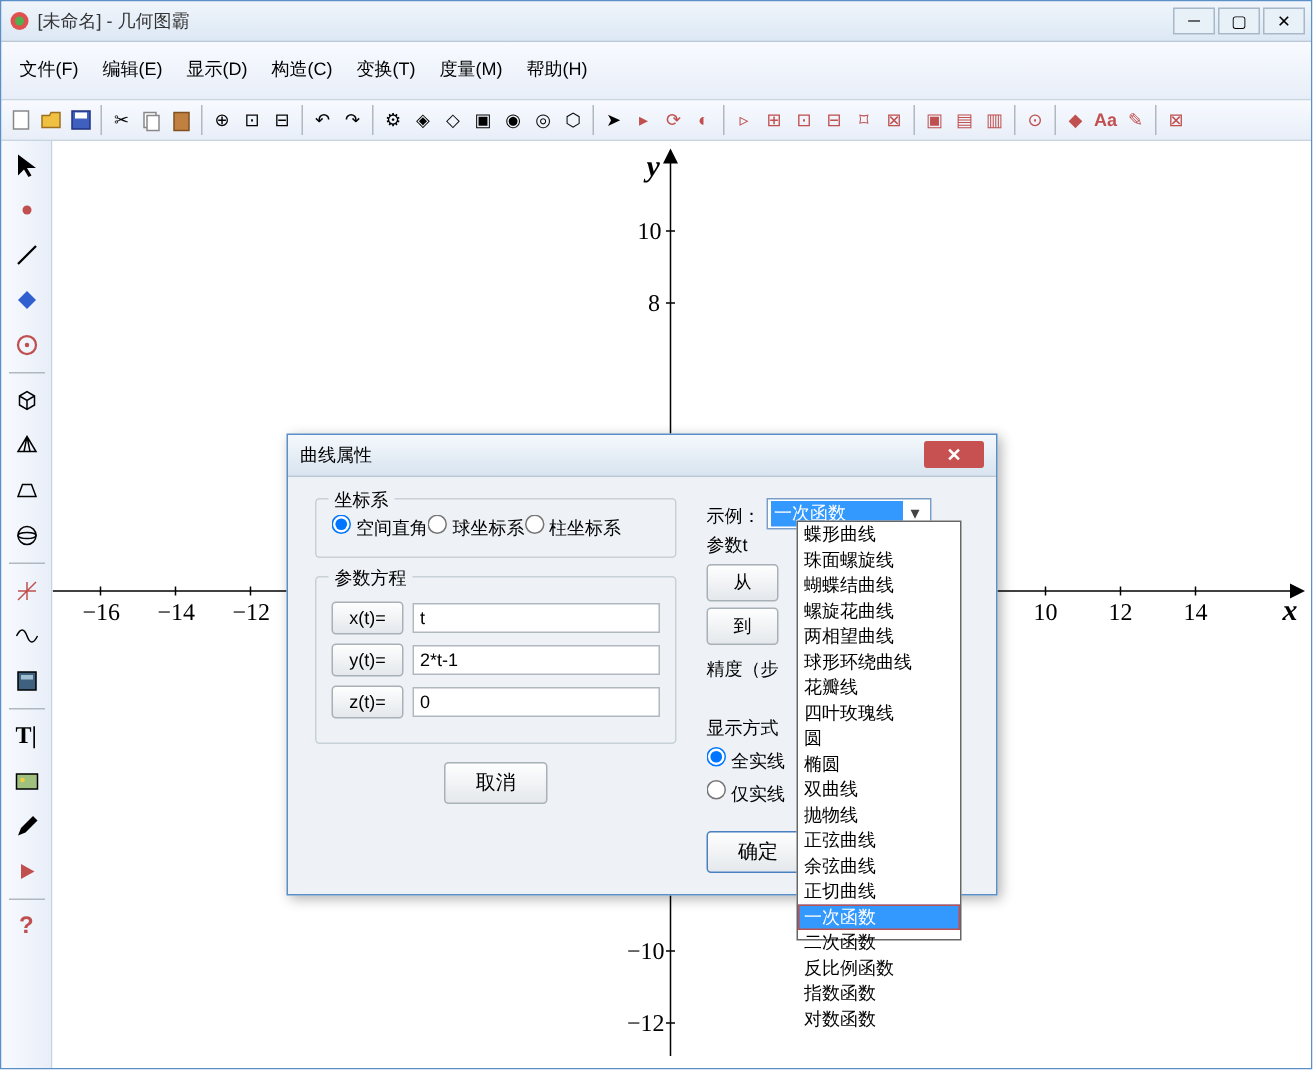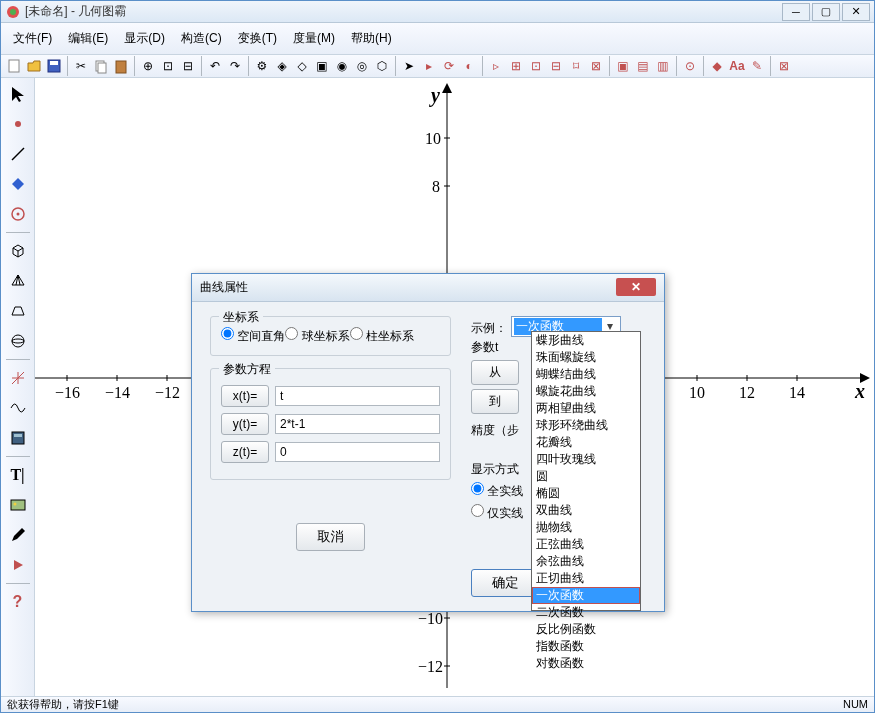--- a/index.html
+++ b/index.html
@@ -29,21 +29,21 @@
 .dlg-close { width: 40px; height: 18px; background: #c75050; color: #fff; display: flex; align-items: center; justify-content: center; cursor: pointer; border-radius: 2px; font-weight: bold; }
 .dlg-body { padding: 14px 18px; display: flex; gap: 20px; }
 .dlg-left { flex: 1; }
 .dlg-right { width: 180px; }
 .group { border: 1px solid #c8d0d8; border-radius: 3px; padding: 10px; margin-bottom: 12px; position: relative; background: #eef2f6; }
 .group-title { position: absolute; top: -8px; left: 8px; background: #eef2f6; padding: 0 4px; }
 .radio-row { display: flex; }
 .param-row { display: flex; align-items: center; gap: 6px; margin: 6px 0; }
 .small-btn { background: linear-gradient(#fefefe,#e4e8ec); border: 1px solid #a8b0b8; border-radius: 3px; padding: 3px 8px; cursor: pointer; font-size: 12px; min-width: 48px; text-align: center; }
 .small-input { border: 1px solid #b0b8c0; background: #fff; padding: 2px 4px; flex: 1; font-size: 12px; }
-.btn { background: linear-gradient(#fefefe,#e4e8ec); border: 1px solid #a8b0b8; border-radius: 3px; padding: 4px 20px; cursor: pointer; margin-top: 31px; }
+.btn { background: linear-gradient(#fefefe,#e4e8ec); border: 1px solid #a8b0b8; border-radius: 3px; padding: 4px 20px; cursor: pointer; }
 .combo { border: 1px solid #7a9ec8; background: #fff; padding: 1px 2px; display: flex; align-items: center; width: 110px; position: relative; }
 .combo .sel { flex: 1; background: #3399ff; color: #fff; padding: 0 2px; }
 .combo .arrow { width: 16px; text-align: center; color: #444; }
 .dropdown { position: absolute; left: 530px; top: 253px; width: 110px; background: #fff; border: 1px solid #666; z-index: 100; max-height: 280px; }
 .dropdown .opt { padding: 1px 4px; cursor: pointer; white-space: nowrap; font-size: 12px; line-height: 15px; }
 .dropdown .opt.selected { background: #3399ff; color: #fff; outline: 1px solid #c05050; outline-offset: -1px; }
 .lbl { margin-bottom: 4px; display: block; }
 .btn-row { display: flex; gap: 6px; margin: 4px 0; }
 </style>
 </head>
@@ -352,17 +352,13 @@
         <div class="opt">余弦曲线</div>
         <div class="opt">正切曲线</div>
         <div class="opt selected">一次函数</div>
         <div class="opt">二次函数</div>
         <div class="opt">反比例函数</div>
         <div class="opt">指数函数</div>
         <div class="opt">对数函数</div>
       </div>
   </div>
 
-  <div class="statusbar">
-    <span class="left">欲获得帮助，请按F1键</span>
-    <span>NUM</span>
-  </div>
 </div>
 
 </body></html>

